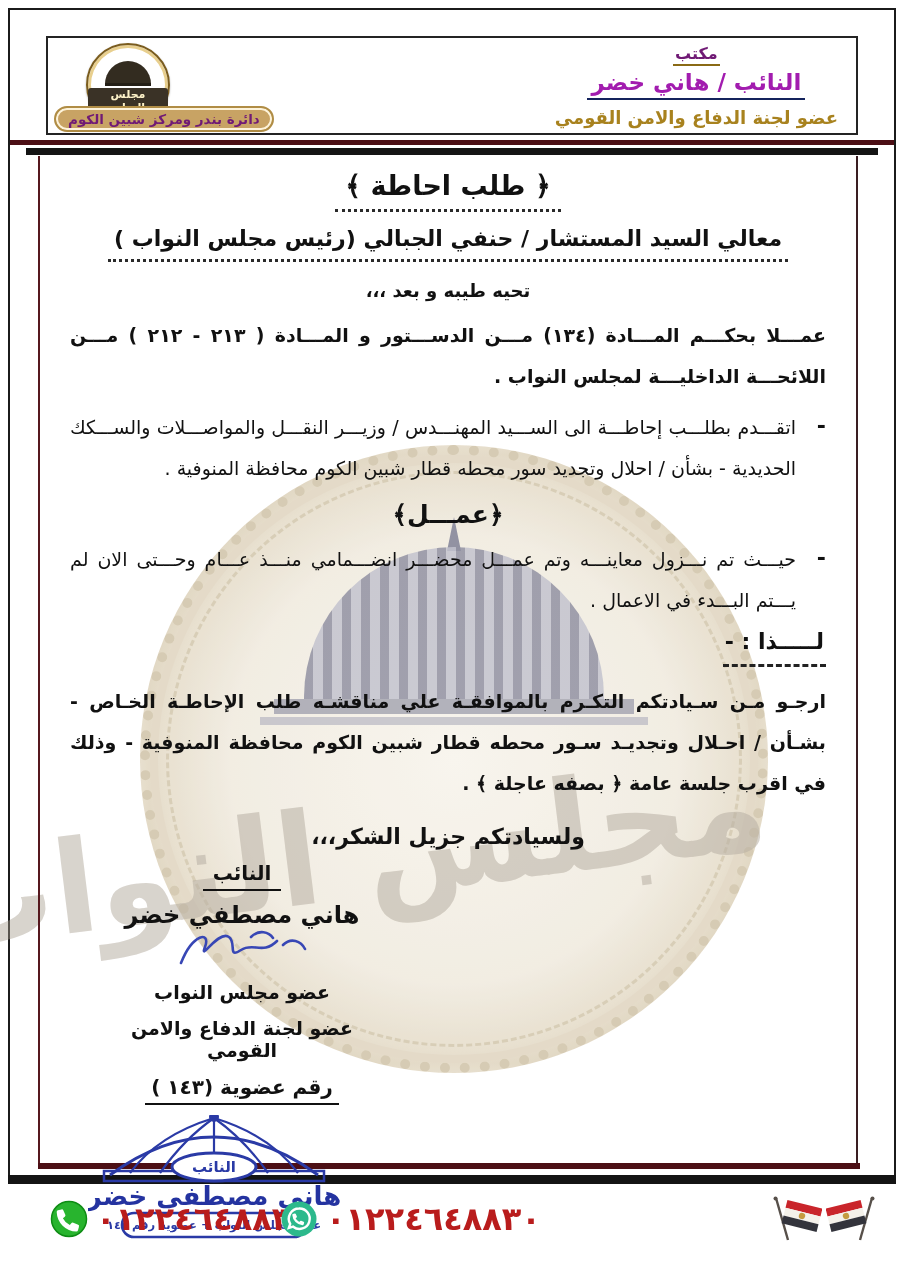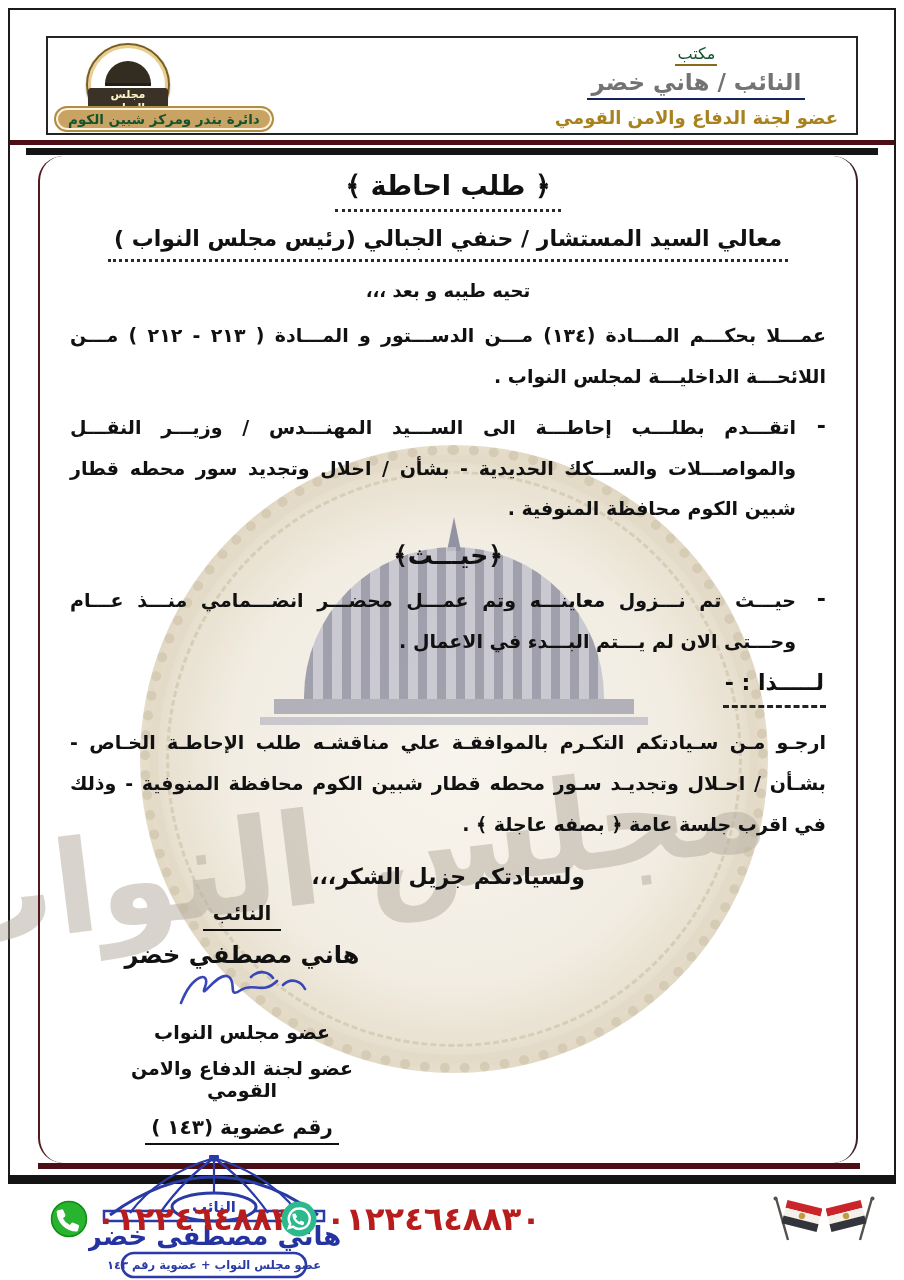--- a/index.html
+++ b/index.html
@@ -22,27 +22,27 @@
     border:2px solid #242424; background:#fff; z-index:5; }
   .medallion { position:absolute; left:38px; top:5px; width:84px; height:84px; border-radius:50%;
     background:radial-gradient(circle at 38% 30%, #fdf4d2 0%, #f0d astound 0%, #ecd28c 36%, #cfa64e 68%, #9a7526 100%);
     border:2px solid #7a5c1e; box-shadow:inset 0 0 0 3px #e8cf8e, 0 1px 2px rgba(0,0,0,.35);
     text-align:center; }
   .m-dome { width:46px; height:25px; margin:16px auto 0; border-radius:23px 23px 0 0;
     background:#332c20; border-bottom:3px solid #241f16; }
   .m-text { font-size:11px; font-weight:bold; color:#fdf2c8; background:#3a3226;
     display:inline-block; margin-top:2px; padding:0 4px; border-radius:3px; }
   .district-badge { position:absolute; left:6px; top:68px; z-index:6;
-    background:#c8a364; color:#14532d; font-size:13.5px; font-weight:bold;
+    background:#c8a364; color:#701a75; font-size:13.5px; font-weight:bold;
     border:2px solid #b08d45; border-radius:15px; padding:3px 12px;
     box-shadow:inset 0 0 0 2px #fdf3da; white-space:nowrap; }
   .office-block { position:absolute; right:18px; top:6px; text-align:center; direction:rtl; }
-  .office-label { color:#14532d; font-size:16px; font-weight:normal;
+  .office-label { color:#701a75; font-size:16px; font-weight:bold;
     border-bottom:2px solid #8a6a15; display:inline-block; padding:0 2px 1px; }
-  .deputy-name { color:#737373; font-size:23px; font-weight:bold; margin-top:3px;
+  .deputy-name { color:#a21caf; font-size:23px; font-weight:bold; margin-top:3px;
     border-bottom:2px solid #14235c; display:inline-block; padding:0 4px 3px; }
   .committee-line { color:#a8821e; font-size:18px; font-weight:bold; margin-top:7px; }
 
   
   .watermark { position:absolute; left:140px; top:445px; width:628px; height:628px;
     z-index:0; pointer-events:none; opacity:.8; }
   .wm-circle { position:absolute; inset:0; border-radius:50%;
     background:radial-gradient(circle, #f7f3ea 0%, #efe9dc 52%, #e3d9c4 68%, #d3c5a8 78%, #ece5d6 92%, #e0d6c2 100%);
     border:10px dotted #cdbfa2; box-shadow:inset 0 0 0 8px #ded2bb; }
   .wm-ring { position:absolute; inset:26px; border-radius:50%; border:3px dashed #cfc2a6; }
@@ -55,34 +55,34 @@
     background:#9090a0; opacity:.85; }
   .wm-base2 { position:absolute; left:120px; top:272px; width:388px; height:8px;
     background:#a5a5b4; opacity:.7; }
   .wm-callig { position:absolute; left:28px; top:320px; width:600px; text-align:center;
     font-size:128px; font-weight:bold; color:#a79d8e; opacity:.55;
     transform:rotate(-7deg); white-space:nowrap; direction:rtl; }
 
   
   .content-box { position:absolute; left:38px; top:156px; width:820px; height:1007px;
     border-left:2px solid #56181e; border-right:2px solid #3a1e22;
-    padding:10px 30px 0; direction:rtl; z-index:2;border-radius:25px; }
+    padding:10px 30px 0; direction:rtl; z-index:2; }
   .center { text-align:center; }
   .title-line { margin-top:4px; }
   .title-text { display:inline-block; font-size:27px; font-weight:bold;
     border-bottom:3px dotted #2a2a2a; padding:0 10px 8px; }
   .addressee-line { margin-top:14px;text-align:center; }
   .addressee-text { display:inline-block; font-size:22px; font-weight:bold;
     border-bottom:3px dotted #2a2a2a; padding:0 6px 8px; }
   .greeting { font-size:18px; font-weight:bold; margin-top:18px; }
   .para { font-size:19px; font-weight:bold; line-height:2.15; text-align:justify;
     text-align-last:right; margin-top:14px; }
   .bullet-item { display:flex; margin-top:10px; }
   .bullet-dash { font-size:22px; font-weight:bold; width:30px; flex:0 0 30px; padding-top:6px; }
-  .bullet-text { font-size:19px; font-weight:bold; line-height:2.15; text-align:justify;
+  .bullet-text { font-size:19px; font-weight:normal; line-height:2.15; text-align:justify;
     text-align-last:right; flex:1; }
   .subject-heading { font-size:25px; font-weight:bold; margin-top:12px; }
   .therefore-line { margin-top:8px; }
   .therefore-text { display:inline-block; font-size:22px; font-weight:bold;
     border-bottom:3px dashed #222; padding:0 2px 10px;text-align:center; }
   .thanks { font-size:22px; font-weight:bold; margin-top:20px; }
 
   
   .sig-area { position:relative; height:440px; margin-top:8px; }
   .sig-block { position:absolute; left:42px; top:4px; width:260px; text-align:center; }
@@ -144,21 +144,21 @@
   </div>
   <div class="center greeting">تحيه طيبه و بعد ،،،</div>
 
   <div class="para">عمـــلا بحكـــم المـــادة (١٣٤) مـــن الدســـتور و المـــادة ( ‭٢١٢ - ٢١٣‬ ) مـــن اللائحـــة الداخليـــة لمجلس النواب .</div>
 
   <div class="bullet-item">
     <div class="bullet-dash">-</div>
     <div class="bullet-text">اتقـــدم بطلـــب إحاطـــة الى الســـيد المهنـــدس / وزيـــر النقـــل والمواصـــلات والســـكك الحديدية - بشأن / احلال وتجديد سور محطه قطار شبين الكوم محافظة المنوفية .</div>
   </div>
 
-  <div class="center subject-heading">﴿حيـــث﴾</div>
+  <div class="center subject-heading">﴿عمـــل﴾</div>
 
   <div class="bullet-item">
     <div class="bullet-dash">-</div>
     <div class="bullet-text">حيـــث تم نـــزول معاينـــه وتم عمـــل محضـــر انضـــمامي منـــذ عـــام وحـــتى الان لم يـــتم البـــدء في الاعمال .</div>
   </div>
 
   <div class="therefore-line">
     <span class="therefore-text">لـــــذا : -</span>
   </div>
 

